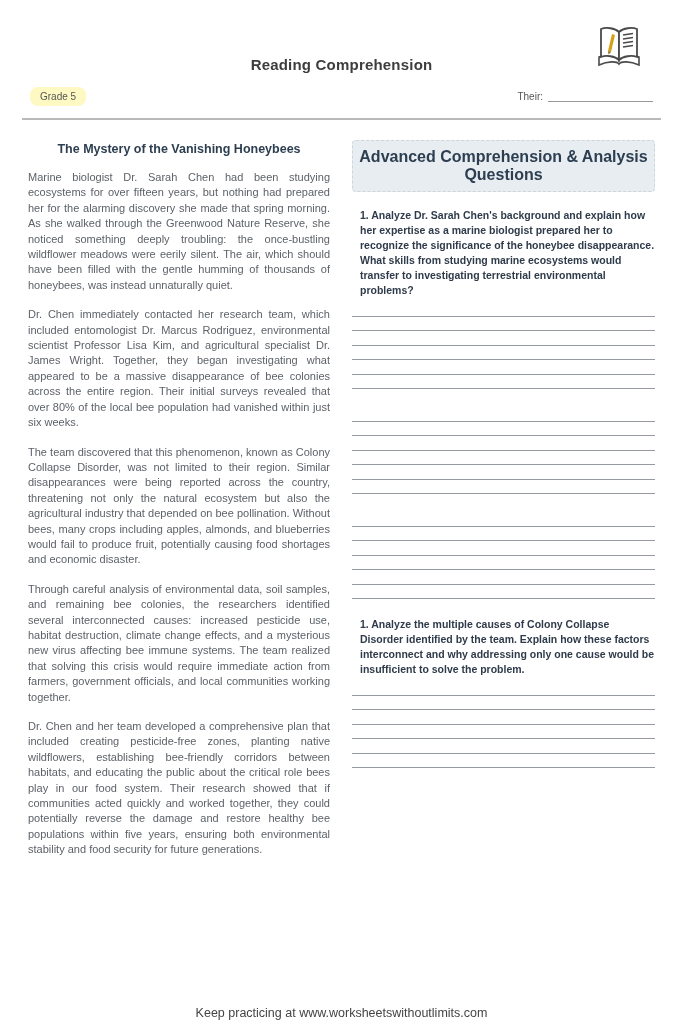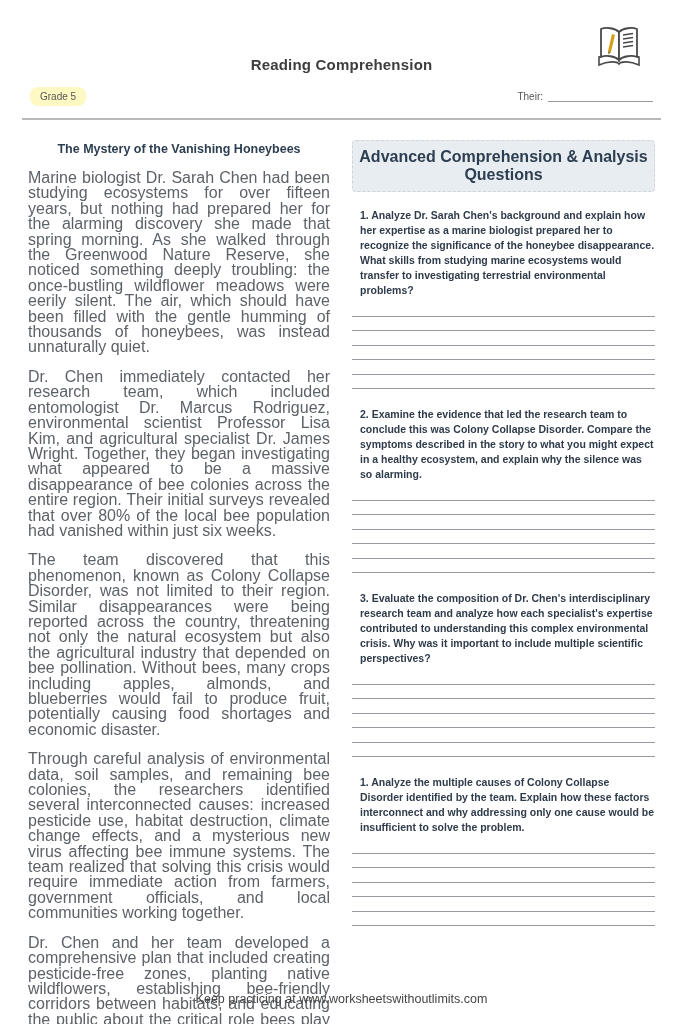--- a/index.html
+++ b/index.html
@@ -39,40 +39,40 @@
   .main { display: flex; gap: 22px; padding: 20px 28px 0 28px; }
   .col-left { width: 302px; }
   .col-right { width: 303px; }
 
   
   .story-title {
     text-align: center; font-size: 12.5px; font-weight: bold; color: #2c3e50;
     margin: 2px 0 14px 0;
   }
   .story-para {
-    font-size: 16px; line-height: 15.4px; color: #5d6268;
+    font-size: 11px; line-height: 15.4px; color: #5d6268;
     text-align: justify; margin-bottom: 14px;
   }
 
   
   .q-header {
     background: #e8edf2; border: 1px dashed #ccd4dc; border-radius: 4px;
     text-align: center; font-size: 16px; font-weight: bold; color: #2c3e50;
     padding: 7px 6px; margin-bottom: 16px;
   }
   .q-block { margin-bottom: 18px; }
   .q-text {
     font-size: 10.5px; font-weight: bold; color: #2f3b4a;
     line-height: 15px; margin-bottom: 4px; margin-left: 8px;
   }
   .answer-line { height: 14.5px; border-bottom: 1px solid #969ba1; }
 
   
   .footer {
-    position: absolute; bottom: 18px; left: 0; width: 100%;
+    position: absolute; bottom: 4px; left: 0; width: 100%;
     text-align: center; font-size: 12.5px; color: #444;
   }
 </style>
 </head>
 <body>
 
 <div class="page">
 
   <div class="header">
     <div class="book-icon">
@@ -123,30 +123,28 @@
           <div class="q-block">
             <p class="q-text">1. Analyze Dr. Sarah Chen's background and explain how her expertise as a marine biologist prepared her to recognize the significance of the honeybee disappearance. What skills from studying marine ecosystems would transfer to investigating terrestrial environmental problems?</p>
             <div class="answer-line"></div>
             <div class="answer-line"></div>
             <div class="answer-line"></div>
             <div class="answer-line"></div>
             <div class="answer-line"></div>
             <div class="answer-line"></div>
           </div>
           <div class="q-block">
-            <p class="q-text">2. Examine the evidence that led the research team to conclude this was Colony Collapse Disorder. Compare the symptoms described in the story to what you might expect in a healthy ecosystem, and explain why the silence was so alarming.</p>
             <div class="answer-line"></div>
             <div class="answer-line"></div>
             <div class="answer-line"></div>
             <div class="answer-line"></div>
             <div class="answer-line"></div>
             <div class="answer-line"></div>
           </div>
           <div class="q-block">
-            <p class="q-text">3. Evaluate the composition of Dr. Chen's interdisciplinary research team and analyze how each specialist's expertise contributed to understanding this complex environmental crisis. Why was it important to include multiple scientific perspectives?</p>
             <div class="answer-line"></div>
             <div class="answer-line"></div>
             <div class="answer-line"></div>
             <div class="answer-line"></div>
             <div class="answer-line"></div>
             <div class="answer-line"></div>
           </div>
           <div class="q-block">
             <p class="q-text">1. Analyze the multiple causes of Colony Collapse Disorder identified by the team. Explain how these factors interconnect and why addressing only one cause would be insufficient to solve the problem.</p>
             <div class="answer-line"></div>

